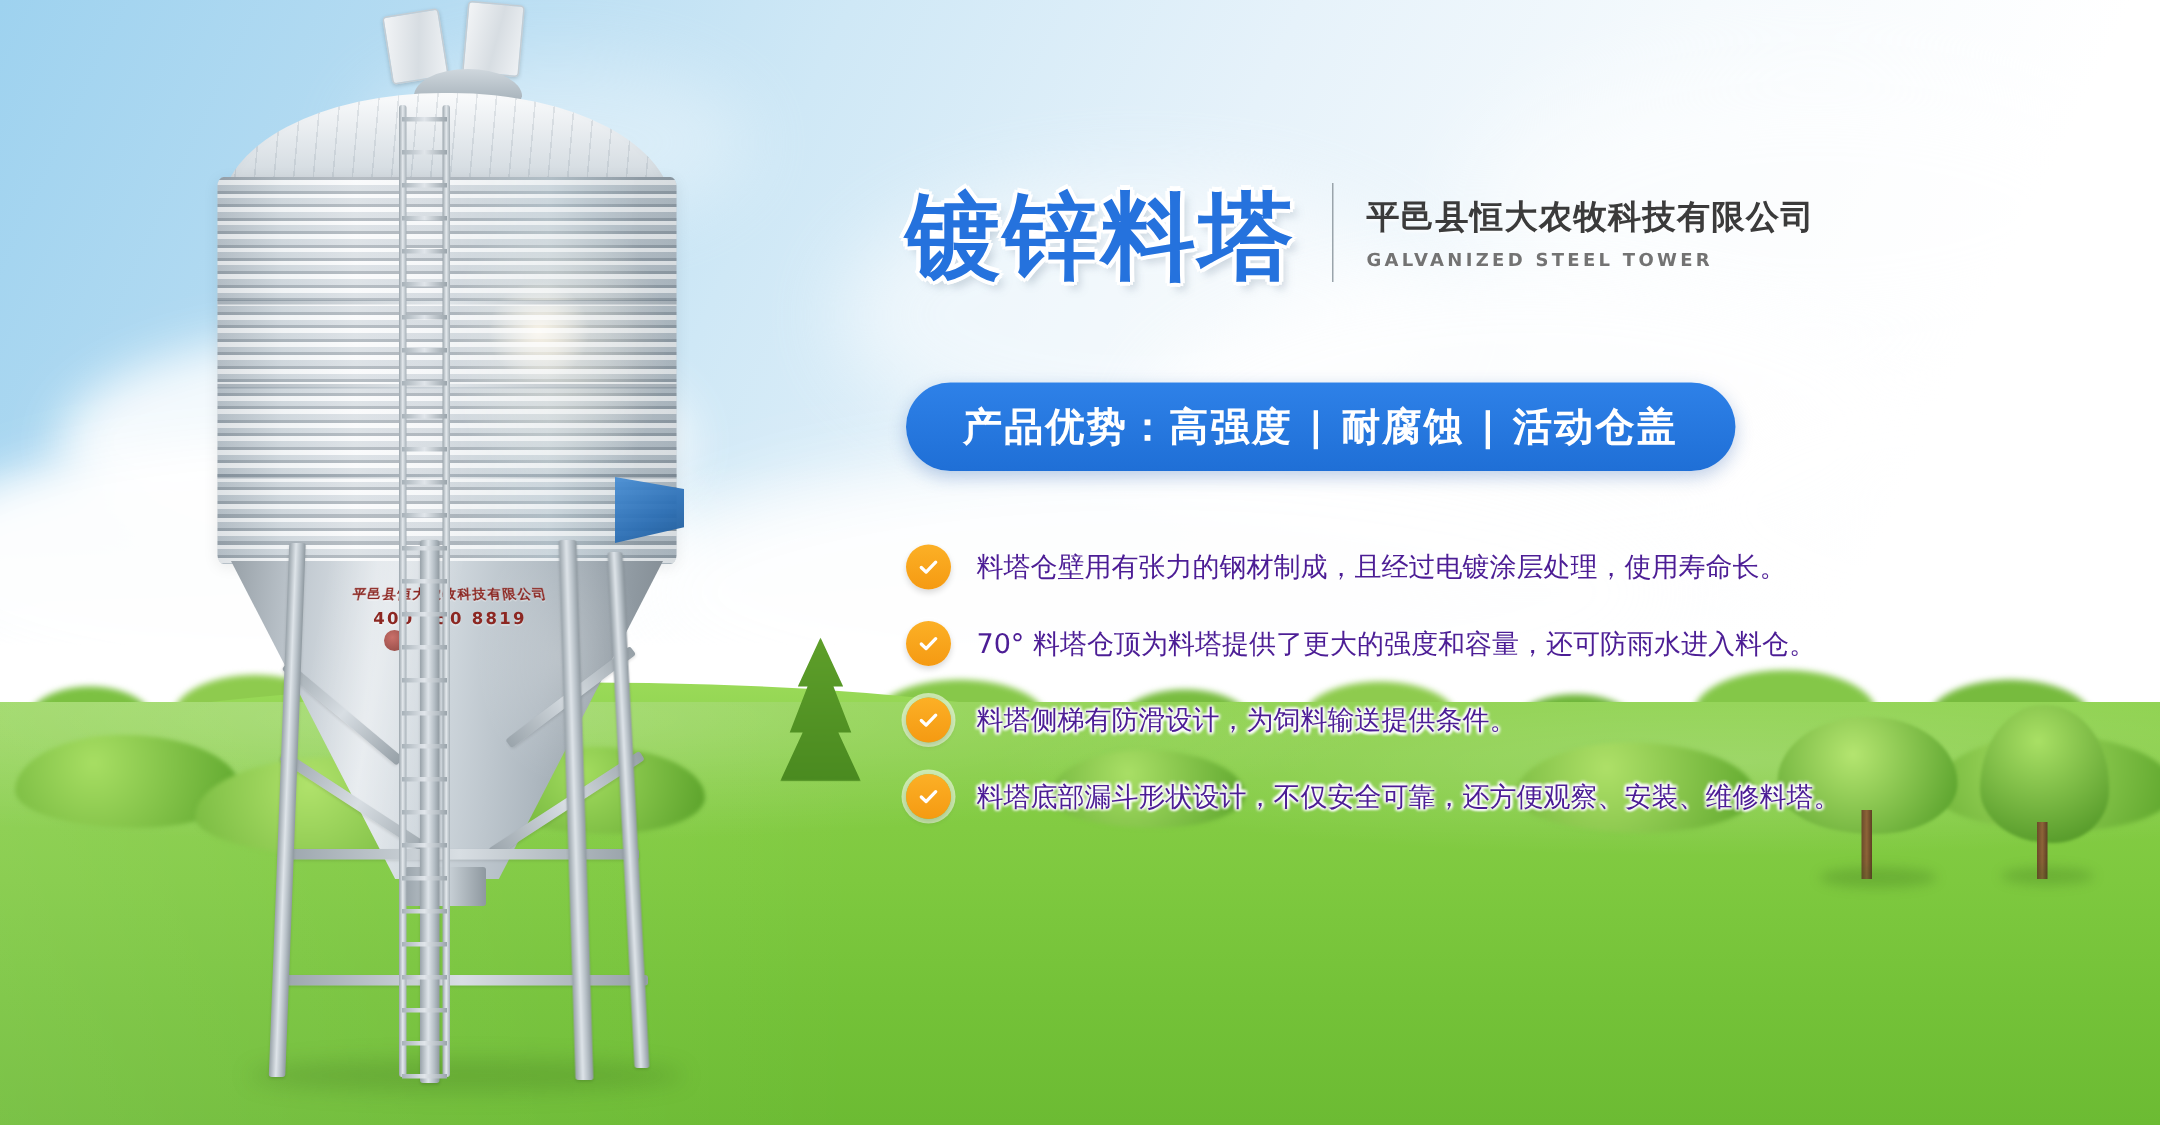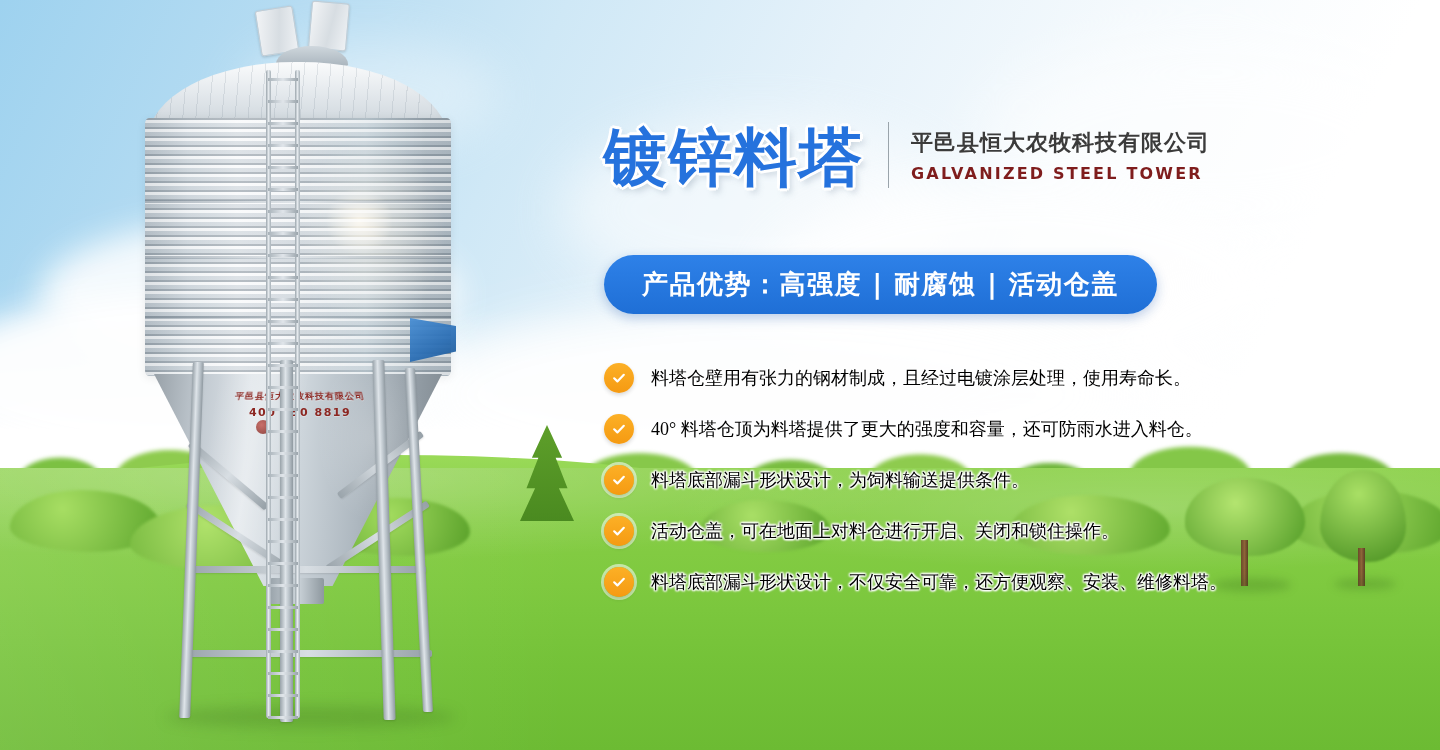--- a/index.html
+++ b/index.html
@@ -195,46 +195,45 @@
     letter-spacing:2px;
     text-shadow:
       -2px -2px 0 #fff, 2px -2px 0 #fff, -2px 2px 0 #fff, 2px 2px 0 #fff,
       -3px 0 0 #fff, 3px 0 0 #fff, 0 -3px 0 #fff, 0 3px 0 #fff,
       4px 5px 6px rgba(120,140,160,.35);
   }
   .headline-div { width:1px; height:66px; background:#9aa4ab; margin:0 22px 4px 24px; }
   .headline-right { padding-bottom:2px; }
   .company-name { font-size:22px; font-weight:bold; color:#3b3b3b; letter-spacing:1px; line-height:1.25;
     text-shadow:0 1px 2px rgba(255,255,255,.75); }
-  .company-en { margin-top:7px; font-size:16px; font-weight:bold; color:#7f1d1d; letter-spacing:2.2px;
+  .company-en { margin-top:7px; font-size:12px; font-weight:bold; color:#737373; letter-spacing:2.2px;
     text-shadow:0 1px 2px rgba(255,255,255,.7); }
 
   .pill {
     position:absolute; left:604px; top:255px; height:59px;
     display:flex; align-items:center; padding:0 38px;
     background:linear-gradient(180deg,#2e81e8,#1f6fd6);
     border-radius:30px; box-shadow:0 4px 12px rgba(20,80,170,.28);
   }
   .pill-text { color:#ffffff; font-size:26px; font-weight:bold; letter-spacing:1.5px; white-space:nowrap; }
 
   .features { position:absolute; left:604px; top:352px; width:700px; }
   .feature-row { display:flex; align-items:center; height:51px; }
   .check {
     flex:0 0 auto; width:30px; height:30px; border-radius:50%;
     background:linear-gradient(180deg,#fcb026,#f59a12);
     box-shadow:0 2px 4px rgba(0,0,0,.16), 0 0 0 3px rgba(255,255,255,.55);
     display:flex; align-items:center; justify-content:center;
   }
   .check svg { display:block; }
   .feature-text {
-    margin-left:17px; font-size:18px; color:#000000; font-weight:500; white-space:nowrap;
+    margin-left:17px; font-size:18px; color:#4c1d95; font-weight:500; white-space:nowrap;
     text-shadow:
       1px 0 2px #fff,-1px 0 2px #fff,0 1px 2px #fff,0 -1px 2px #fff,
       1px 1px 2px #fff,-1px -1px 2px #fff,1px -1px 2px #fff,-1px 1px 2px #fff;
-    font-family: Liberation Serif, serif;
   }
 </style>
 </head>
 <body>
 
 <div class="banner-root">
 
   <div class="sky">
     <div class="cloud cl-h"></div>
     <div class="cloud cl-c"></div>
@@ -357,37 +356,29 @@
           </svg>
       </span>
       <span class="feature-text">料塔仓壁用有张力的钢材制成，且经过电镀涂层处理，使用寿命长。</span>
     </div>
     <div class="feature-row">
       <span class="check">
         <svg width="16" height="16" viewBox="0 0 16 16">
             <path d="M3.2 8.3 L6.4 11.4 L12.8 4.8" fill="none" stroke="#fff" stroke-width="2.2" stroke-linecap="round" stroke-linejoin="round"></path>
           </svg>
       </span>
-      <span class="feature-text">40° 料塔仓顶为料塔提供了更大的强度和容量，还可防雨水进入料仓。</span>
+      <span class="feature-text">70° 料塔仓顶为料塔提供了更大的强度和容量，还可防雨水进入料仓。</span>
     </div>
     <div class="feature-row">
       <span class="check">
         <svg width="16" height="16" viewBox="0 0 16 16">
             <path d="M3.2 8.3 L6.4 11.4 L12.8 4.8" fill="none" stroke="#fff" stroke-width="2.2" stroke-linecap="round" stroke-linejoin="round"></path>
           </svg>
       </span>
-      <span class="feature-text">料塔底部漏斗形状设计，为饲料输送提供条件。</span>
-    </div>
-    <div class="feature-row">
-      <span class="check">
-        <svg width="16" height="16" viewBox="0 0 16 16">
-            <path d="M3.2 8.3 L6.4 11.4 L12.8 4.8" fill="none" stroke="#fff" stroke-width="2.2" stroke-linecap="round" stroke-linejoin="round"></path>
-          </svg>
-      </span>
-      <span class="feature-text">活动仓盖，可在地面上对料仓进行开启、关闭和锁住操作。</span>
+      <span class="feature-text">料塔侧梯有防滑设计，为饲料输送提供条件。</span>
     </div>
     <div class="feature-row">
       <span class="check">
         <svg width="16" height="16" viewBox="0 0 16 16">
             <path d="M3.2 8.3 L6.4 11.4 L12.8 4.8" fill="none" stroke="#fff" stroke-width="2.2" stroke-linecap="round" stroke-linejoin="round"></path>
           </svg>
       </span>
       <span class="feature-text">料塔底部漏斗形状设计，不仅安全可靠，还方便观察、安装、维修料塔。</span>
     </div>
   </div>

